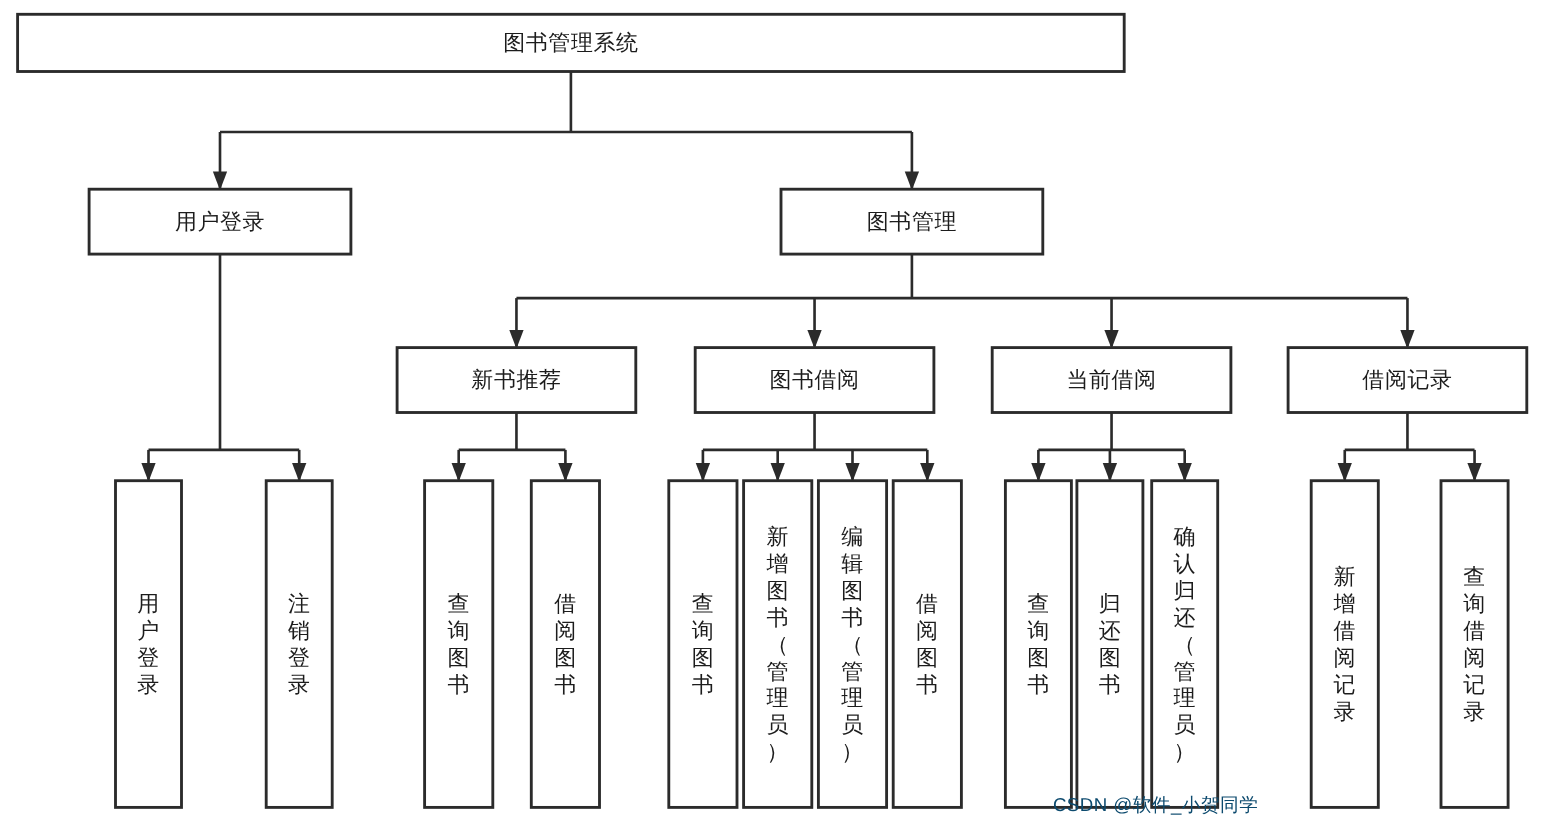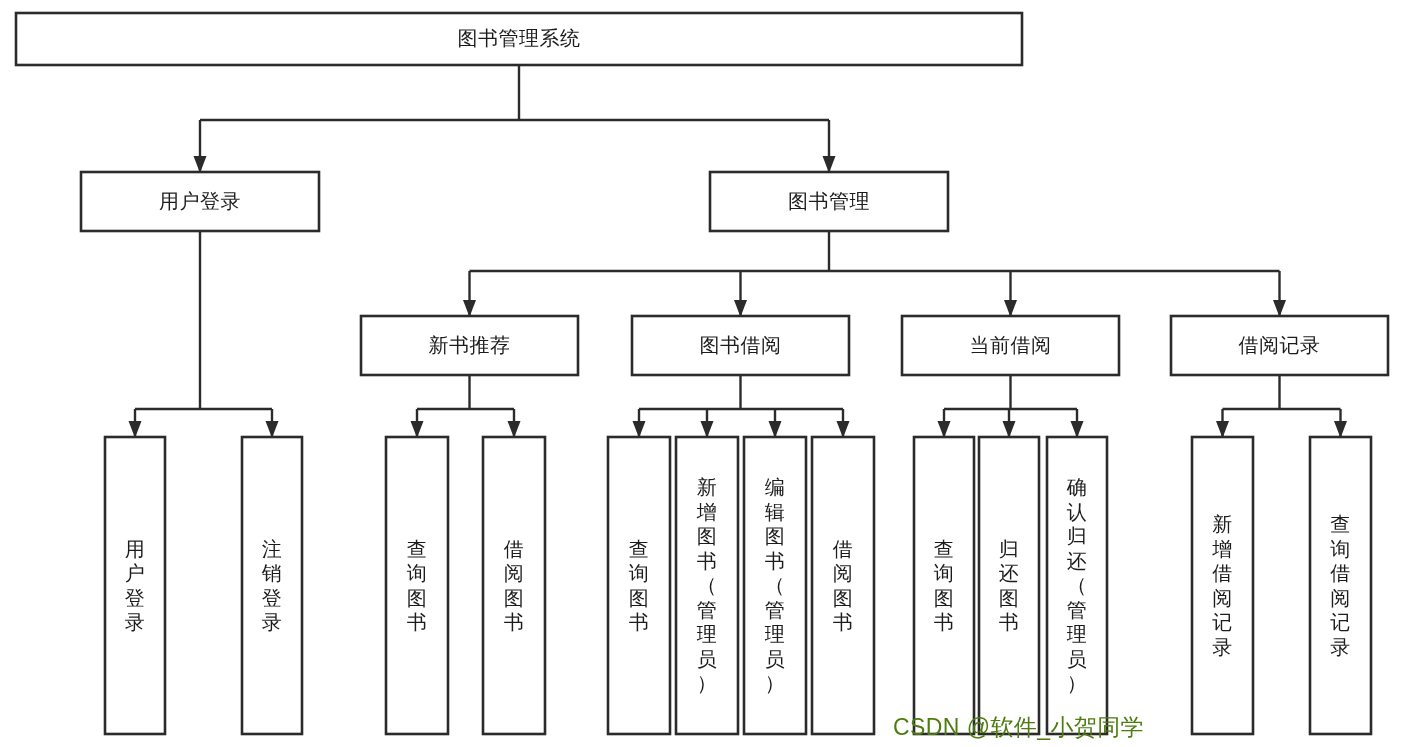--- a/index.html
+++ b/index.html
@@ -55,22 +55,22 @@
   }
   .arrow-head {
     fill: #2b2b2b;
     stroke: none;
   }
   .watermark {
     position: absolute;
     right: 8px;
     bottom: 4px;
     font-family: "Liberation Sans", "DejaVu Sans", sans-serif;
-    font-size: 23px;
-    color: #4d7c0f;
+    font-size: 17px;
+    color: #0c4a6e;
     white-space: nowrap;
     letter-spacing: 0.4px;
     user-select: none;
   }
 </style>
 </head>
 <body>
 
 <div id="diagram-root">
 

